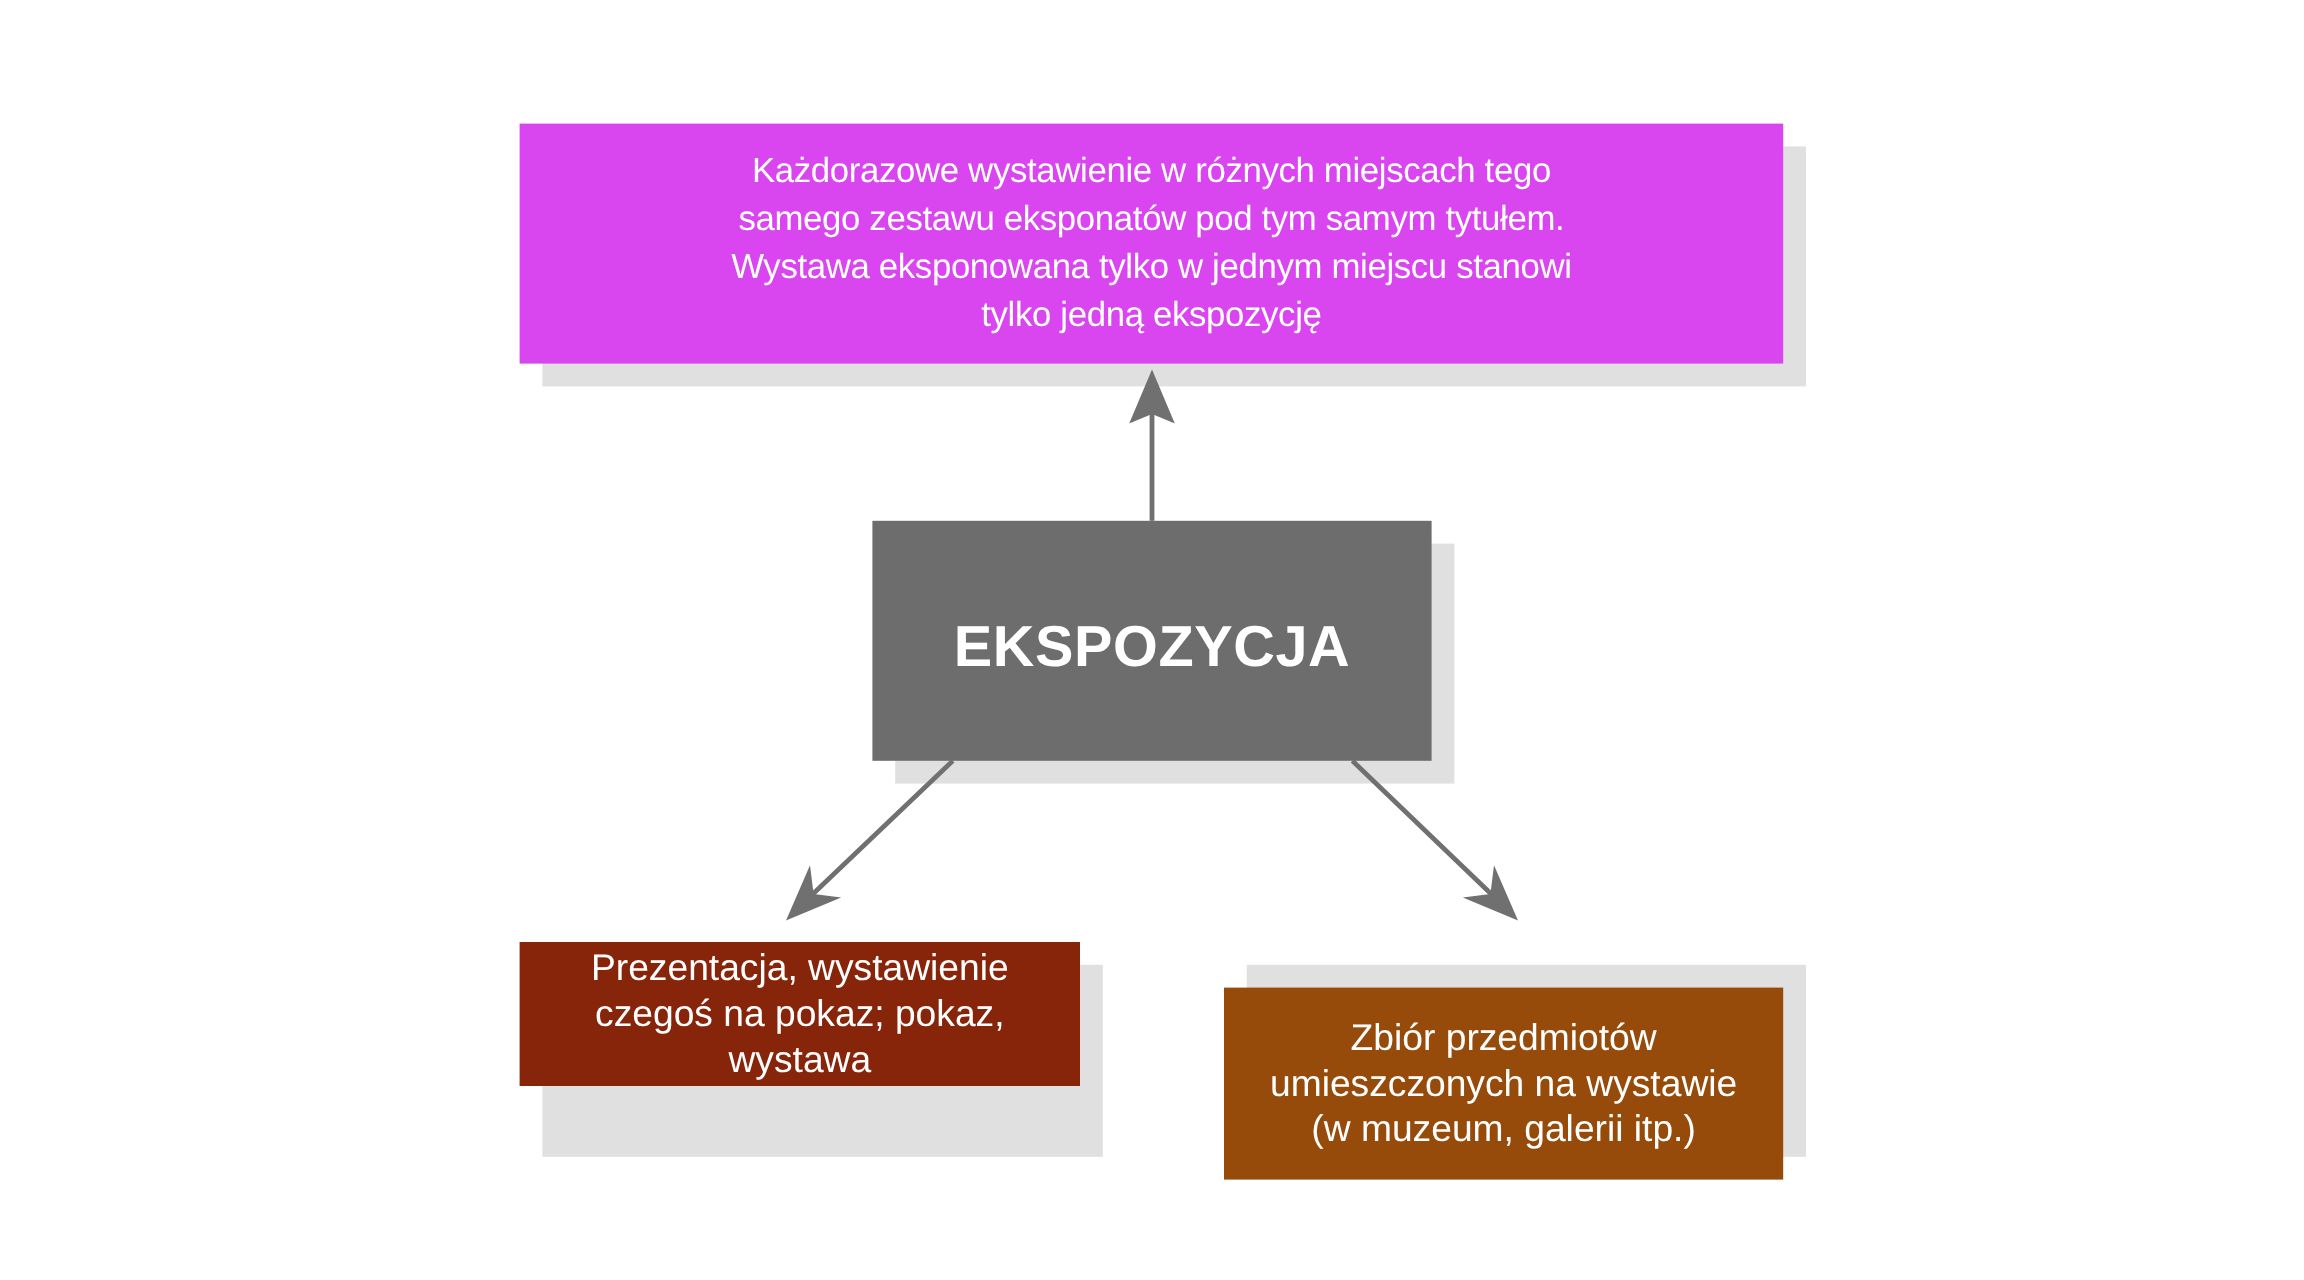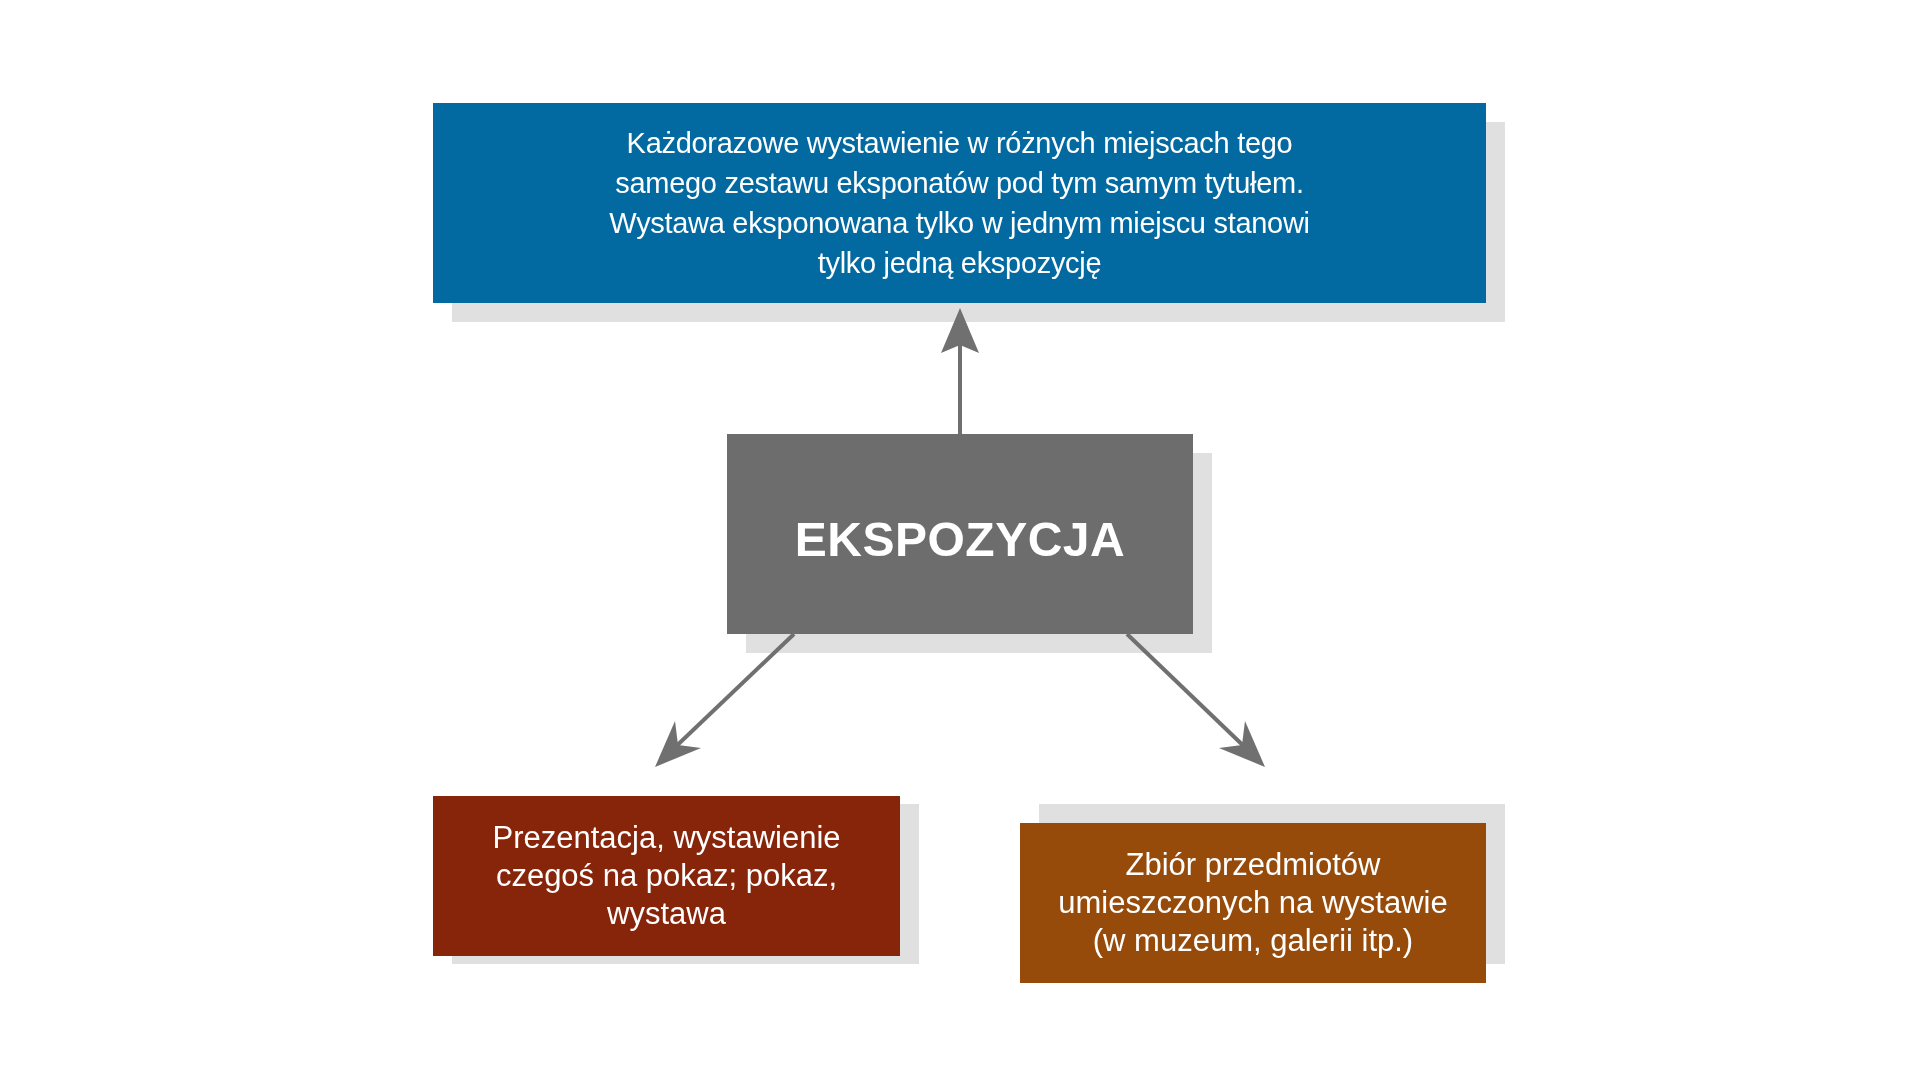--- a/index.html
+++ b/index.html
@@ -2,27 +2,27 @@
 <html><head>
 <meta charset="utf-8">
 <style>
   html, body { margin:0; padding:0; background:#ffffff; }
   body { width:1920px; height:1067px; position:relative; overflow:hidden;
          font-family:"Liberation Sans", "DejaVu Sans", sans-serif; }
   .shadow { position:absolute; background:#e0e0e0; }
   .box { position:absolute; color:#ffffff; display:flex; align-items:center; justify-content:center;
          text-align:center; box-sizing:border-box; }
   .box span { display:block; white-space:pre-line; }
-  #top-box { left:433px; top:103px; width:1053px; height:200px; background:#0369a1; }
+  #top-box { left:433px; top:103px; width:1053px; height:200px; background:#d946ef; }
   #top-box span { font-size:29px; line-height:40px; letter-spacing:-0.3px; }
   #top-shadow { left:452px; top:122px; width:1053px; height:200px; }
   #center-box { left:727px; top:434px; width:466px; height:200px; background:#6d6d6d; padding-bottom:8px; }
   #center-box span { font-size:48px; font-weight:bold; letter-spacing:0.5px;margin-top:19px; }
   #center-shadow { left:746px; top:453px; width:466px; height:200px; }
-  #left-box { left:433px; top:785px; width:467px; height:160px; background:#87250a;margin-top:11px; }
+  #left-box { left:433px; top:785px; width:467px; height:120px; background:#87250a; }
   #left-box span { font-size:31px; line-height:38px; }
   #left-shadow { left:452px; top:804px; width:467px; height:160px; }
   #right-box { left:1020px; top:785px; width:466px; height:160px; background:#964b0b;margin-top:38px; }
   #right-box span { font-size:31px; line-height:38px; }
   #right-shadow { left:1039px; top:804px; width:466px; height:160px; }
   svg.arrows { position:absolute; left:0; top:0; }
 </style>
 </head>
 <body>
 

